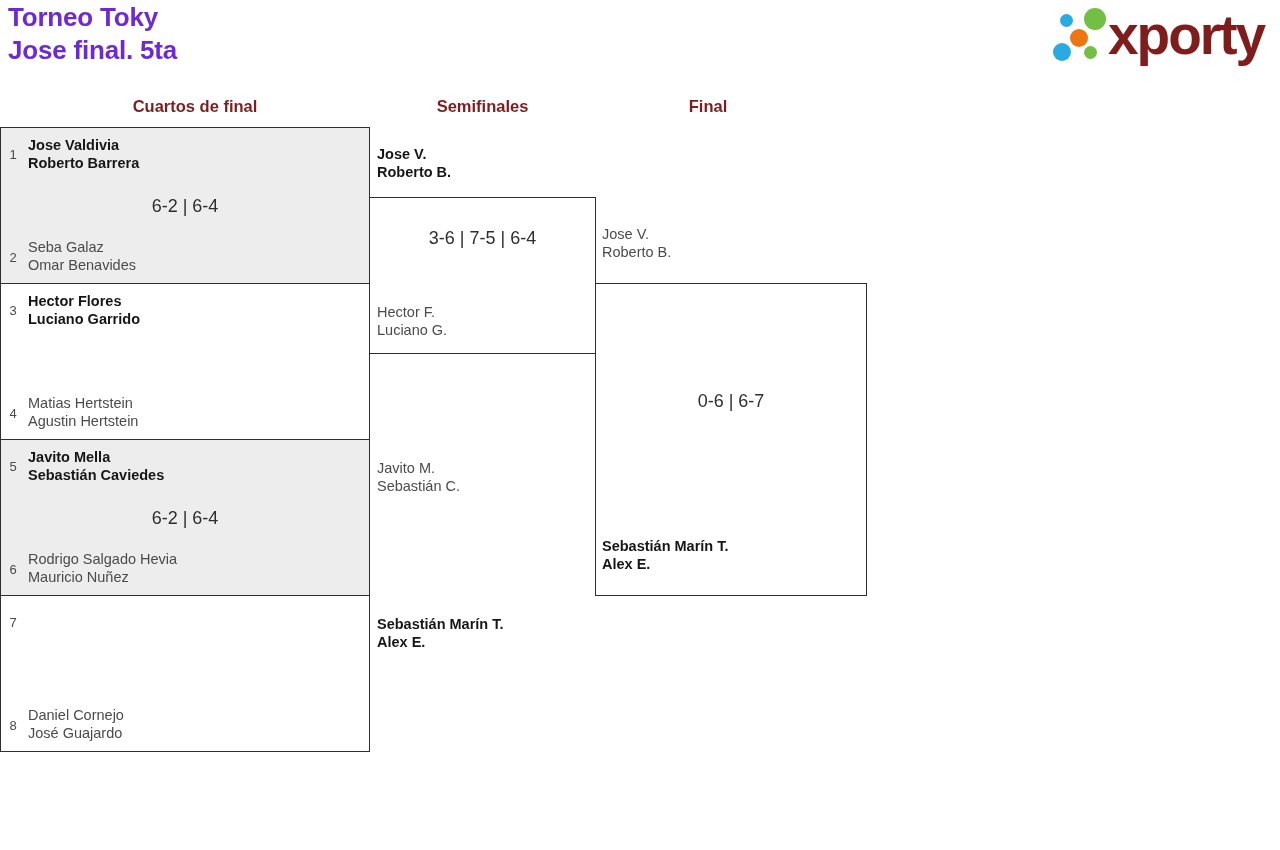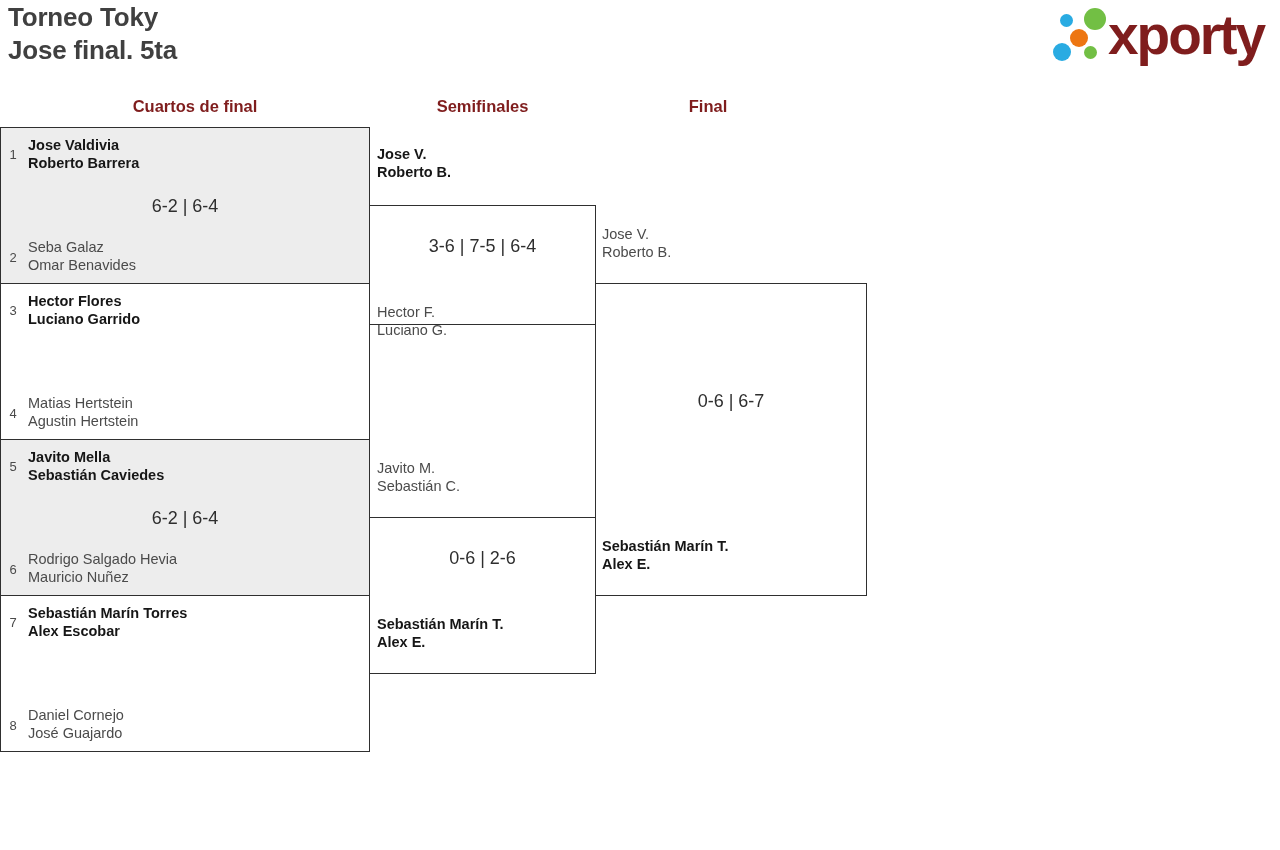--- a/index.html
+++ b/index.html
@@ -1,21 +1,21 @@
 <!DOCTYPE html>
 <html><head>
 <meta charset="utf-8">
 <style>
   html,body { margin:0; padding:0; background:#ffffff; }
   .page {
     position:relative; width:1280px; height:850px; overflow:hidden;
     font-family:"Liberation Sans", sans-serif; background:#ffffff; color:#161616;
   }
   
-  .title { position:absolute; left:8px; top:1px; font-size:26px; font-weight:700; line-height:33px; color:#404040; letter-spacing:-0.2px; }
+  .title { position:absolute; left:8px; top:1px; font-size:26px; font-weight:700; line-height:33px; color:#6d28d9; letter-spacing:-0.2px; }
   
   .colh { position:absolute; top:97px; font-size:16.5px; font-weight:700; color:#7f1d1d; text-align:center; }
   
   .match { position:absolute; box-sizing:border-box; border:1px solid #2f2f2f; background:transparent; }
   .match.shade { background:#ededed; }
   .qf { left:0; width:370px; height:157px; }
   .sf { left:369px; width:227px; }
   .fin { left:595px; width:272px; }
   
   .team { font-size:14.5px; line-height:17.5px; white-space:nowrap; }
@@ -93,46 +93,39 @@
     <div class="score">6-2 | 6-4</div>
     <div class="seed sb">6</div>
     <div class="team l in tb">
       <div>Rodrigo Salgado Hevia</div>
       <div>Mauricio Nuñez</div>
     </div>
   </div>
 
   <div class="match qf" style="top:595px">
     <div class="seed st">7</div>
-    <div class="team w in tt">
-      <div>Sebastián Marín Torres</div>
-      <div>Alex Escobar</div>
-    </div>
     <div class="seed sb">8</div>
     <div class="team l in tb">
       <div>Daniel Cornejo</div>
       <div>José Guajardo</div>
     </div>
   </div>
 
-  <div class="match sf" style="top:205px;height:120px">
+  <div class="match sf" style="top:197px;height:157px">
     <div class="score" style="top:31px">3-6 | 7-5 | 6-4</div>
   </div>
   <div class="team w nb" style="left:377px;top:146px">
     <div>Jose V.</div>
     <div>Roberto B.</div>
   </div>
   <div class="team l nb" style="left:377px;top:304px">
     <div>Hector F.</div>
     <div>Luciano G.</div>
   </div>
 
-  <div class="match sf" style="top:517px;height:157px">
-    <div class="score" style="top:31px">0-6 | 2-6</div>
-  </div>
   <div class="team l nb" style="left:377px;top:460px">
     <div>Javito M.</div>
     <div>Sebastián C.</div>
   </div>
   <div class="team w nb" style="left:377px;top:616px">
     <div>Sebastián Marín T.</div>
     <div>Alex E.</div>
   </div>
 
   <div class="match fin" style="top:283px;height:313px">

